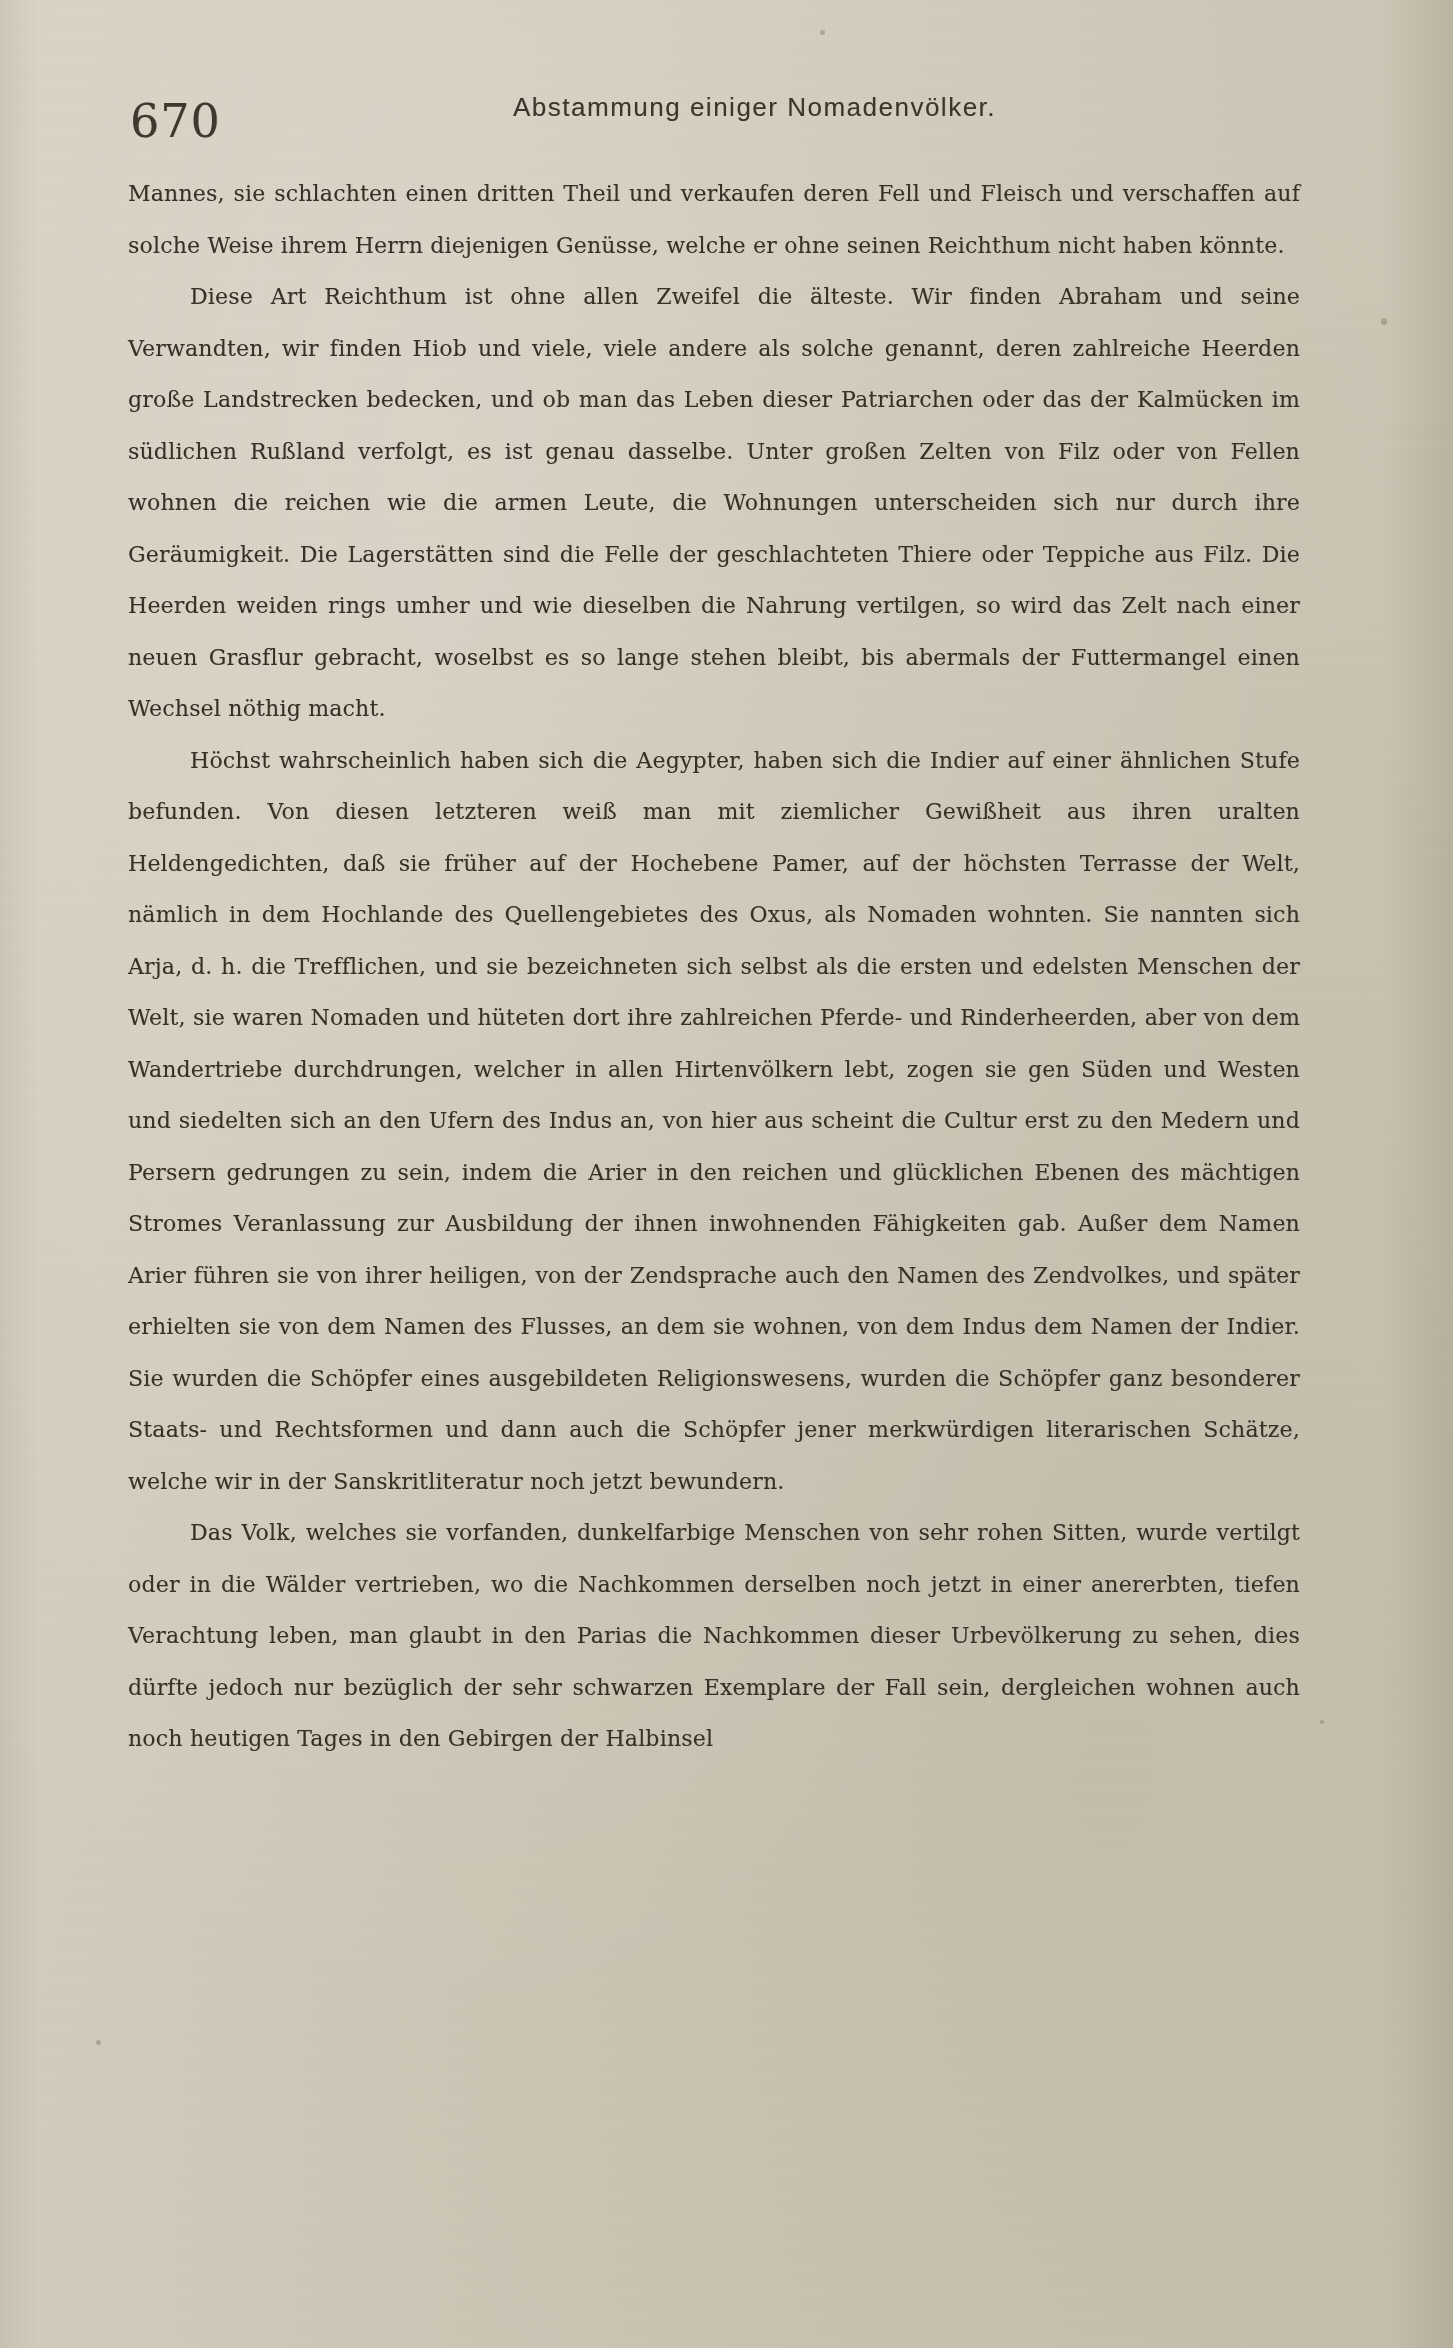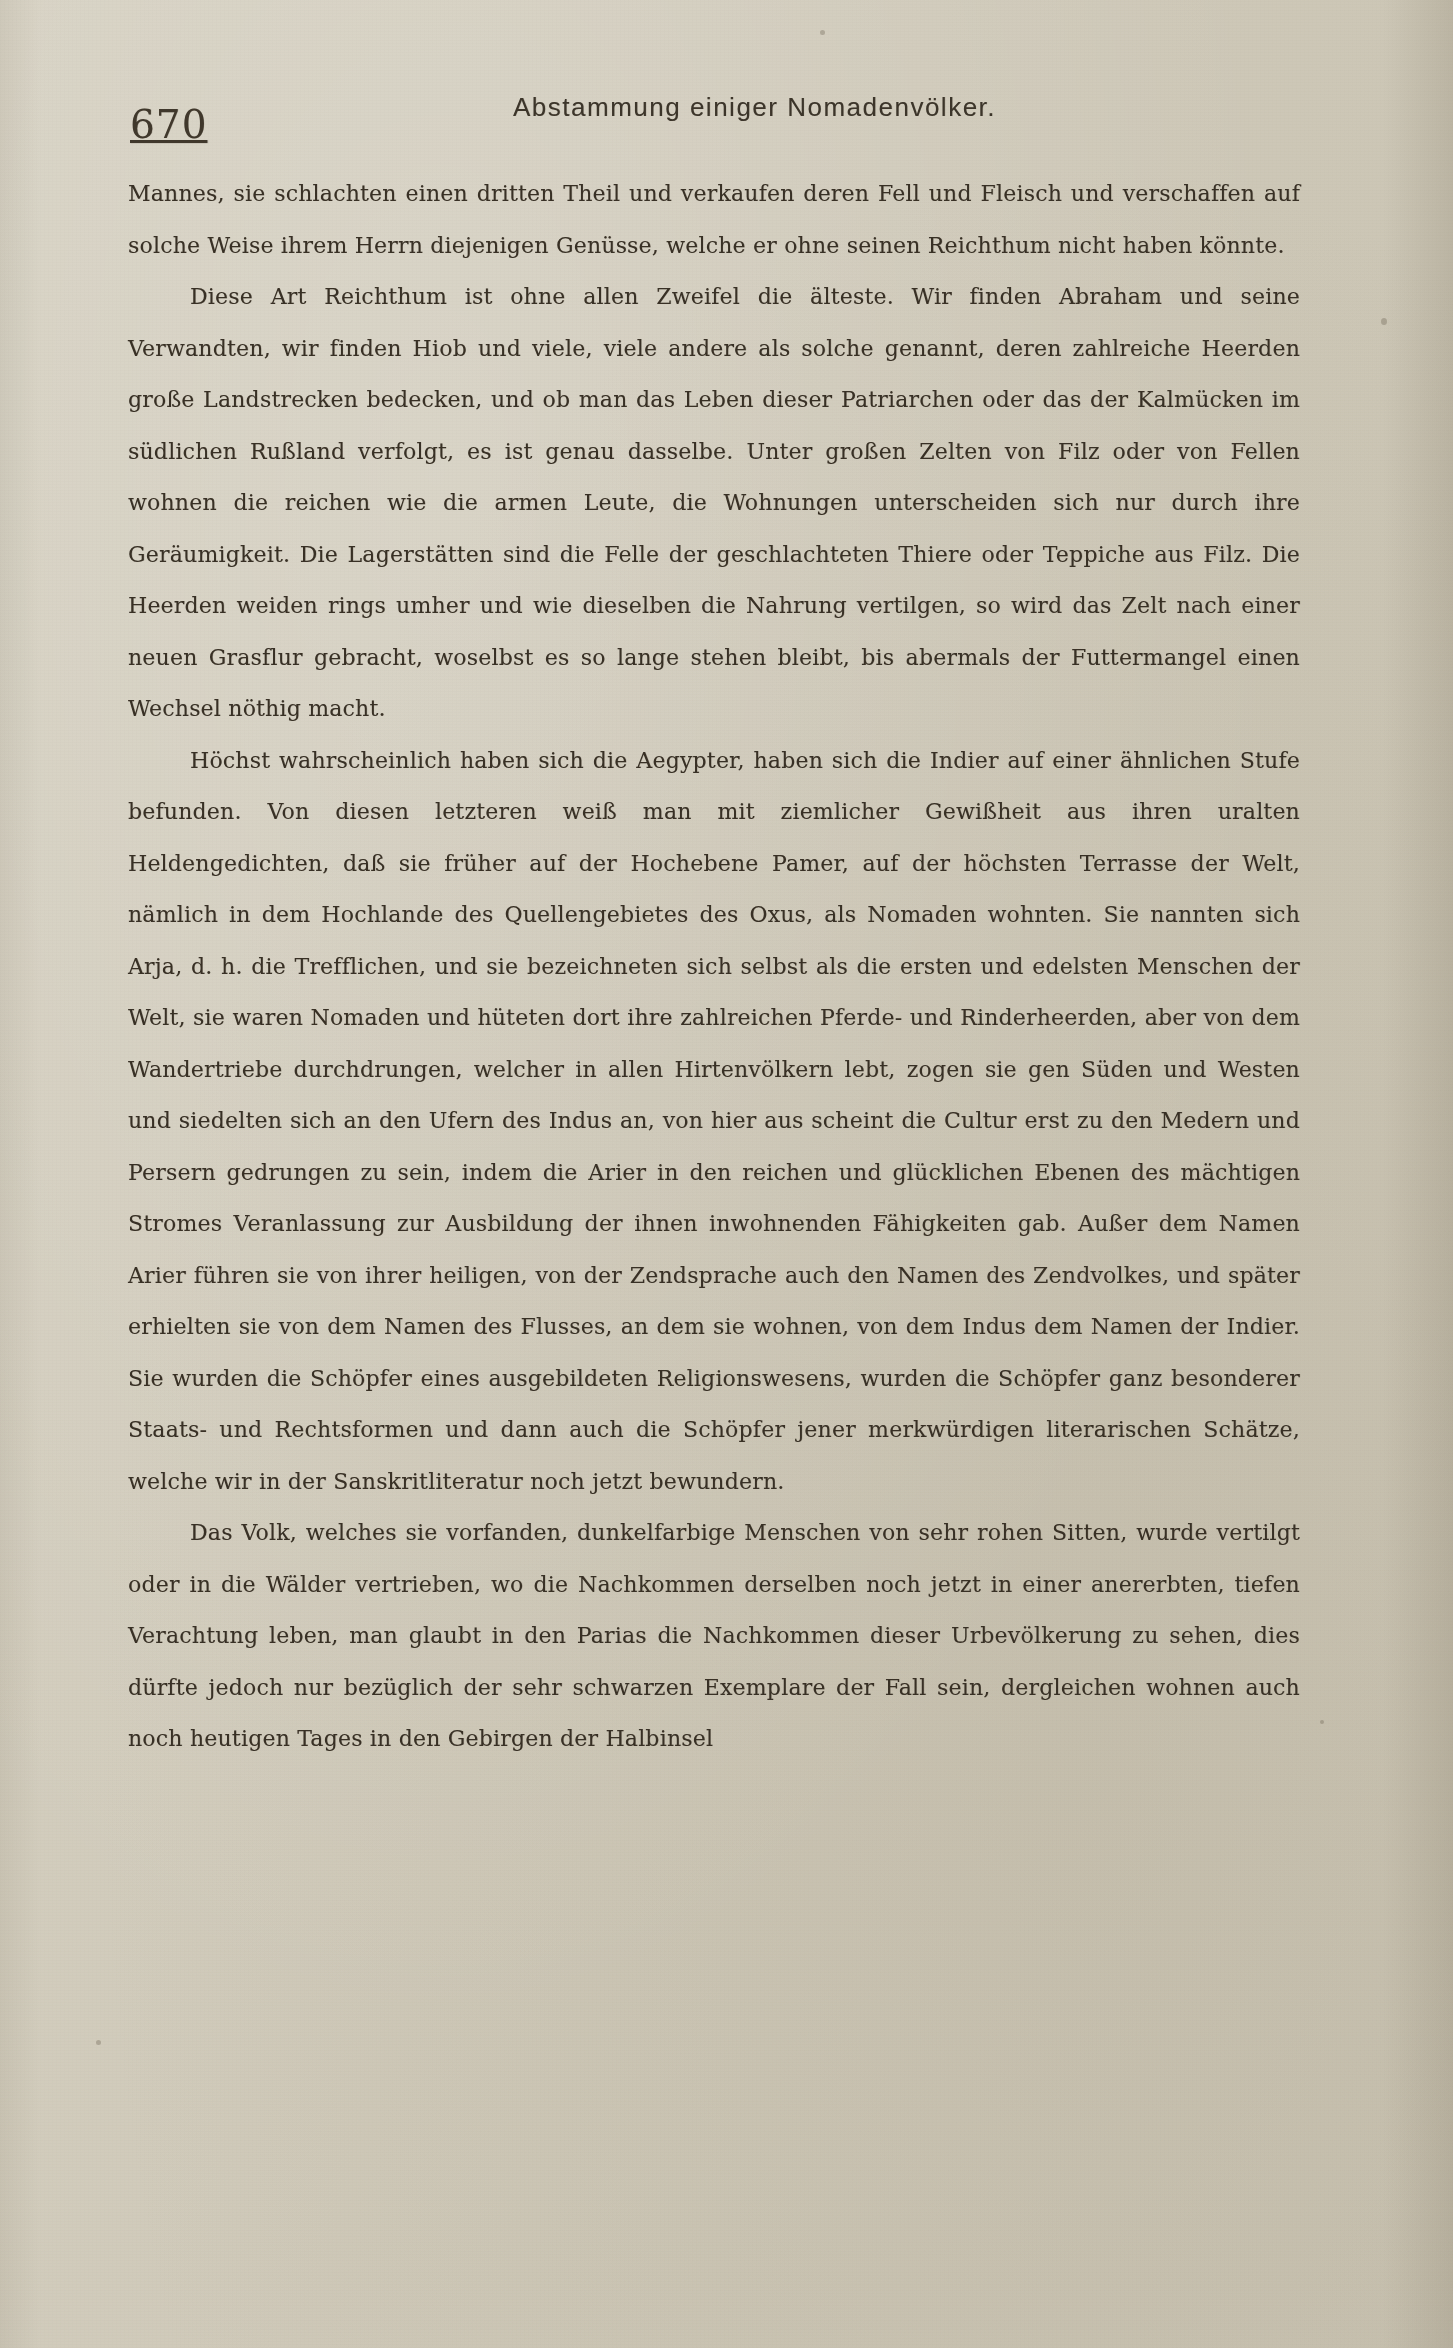--- a/index.html
+++ b/index.html
@@ -54,25 +54,24 @@
     width: 1300px;
   }
   .header-line {
     position: relative;
     height: 46px;
     margin-bottom: 36px;
   }
   .folio {
     position: absolute;
     left: 2px;
-    top: 16px;
-    font-size: 39px;
+    top: 8px;
+    font-size: 46px;
     color: #40382c;
     letter-spacing: 1px;
-    text-decoration: underline;
   }
   .running-head {
     position: absolute;
     left: 385px;
     top: 6px;
     font-size: 26px;
     color: #3c352a;
     letter-spacing: 1.5px;
     font-family: Liberation Sans, sans-serif;
     font-style: normal;

